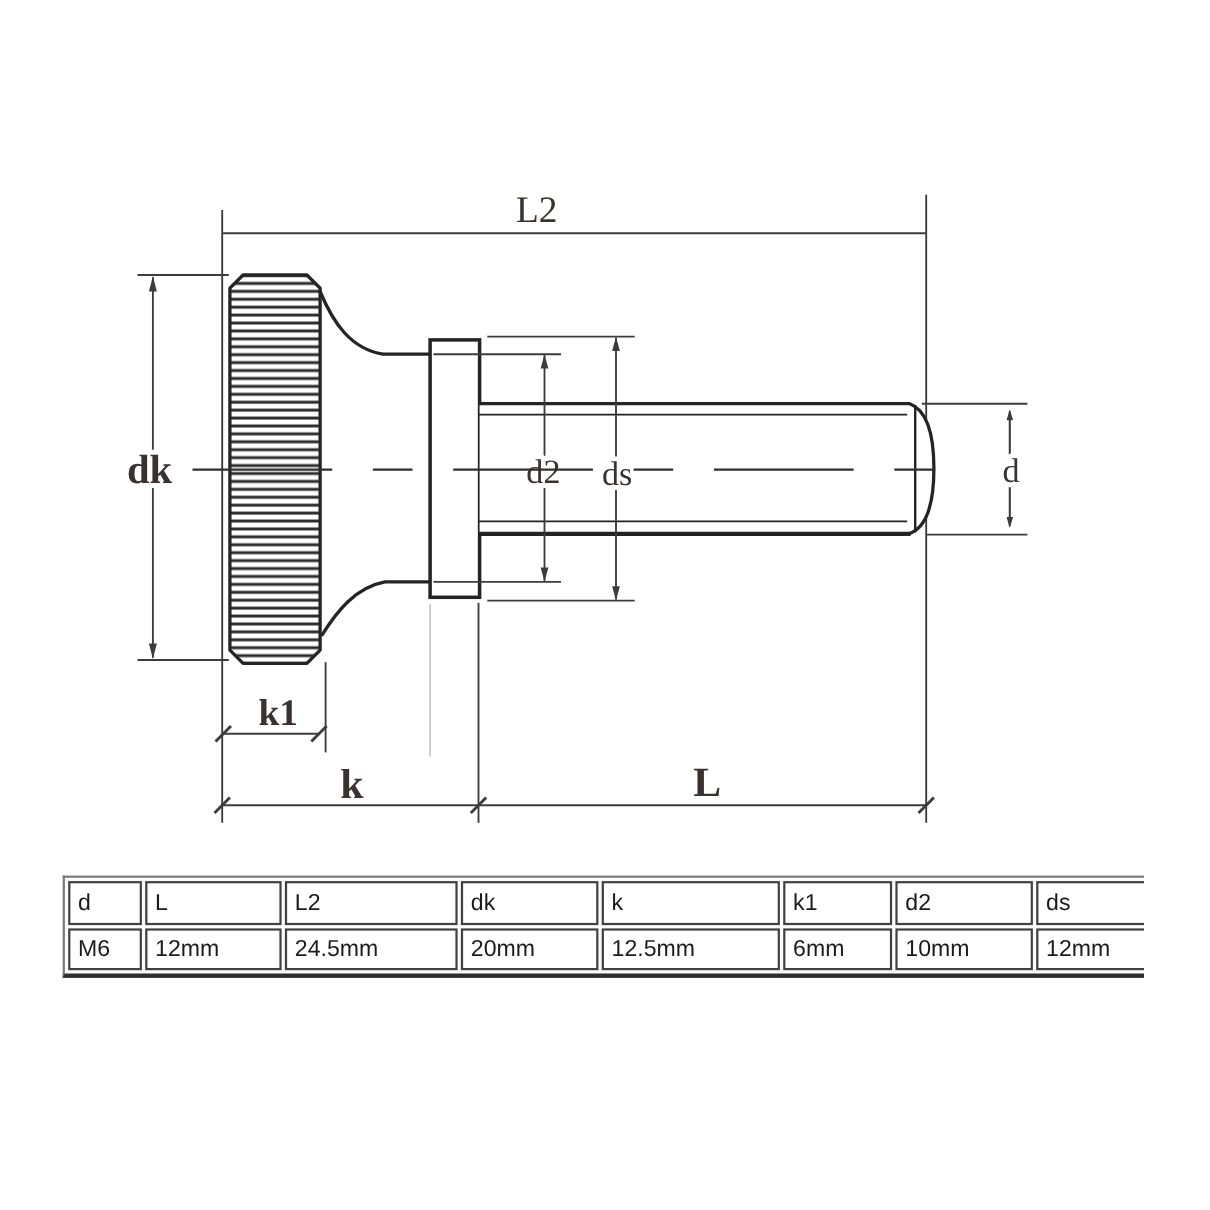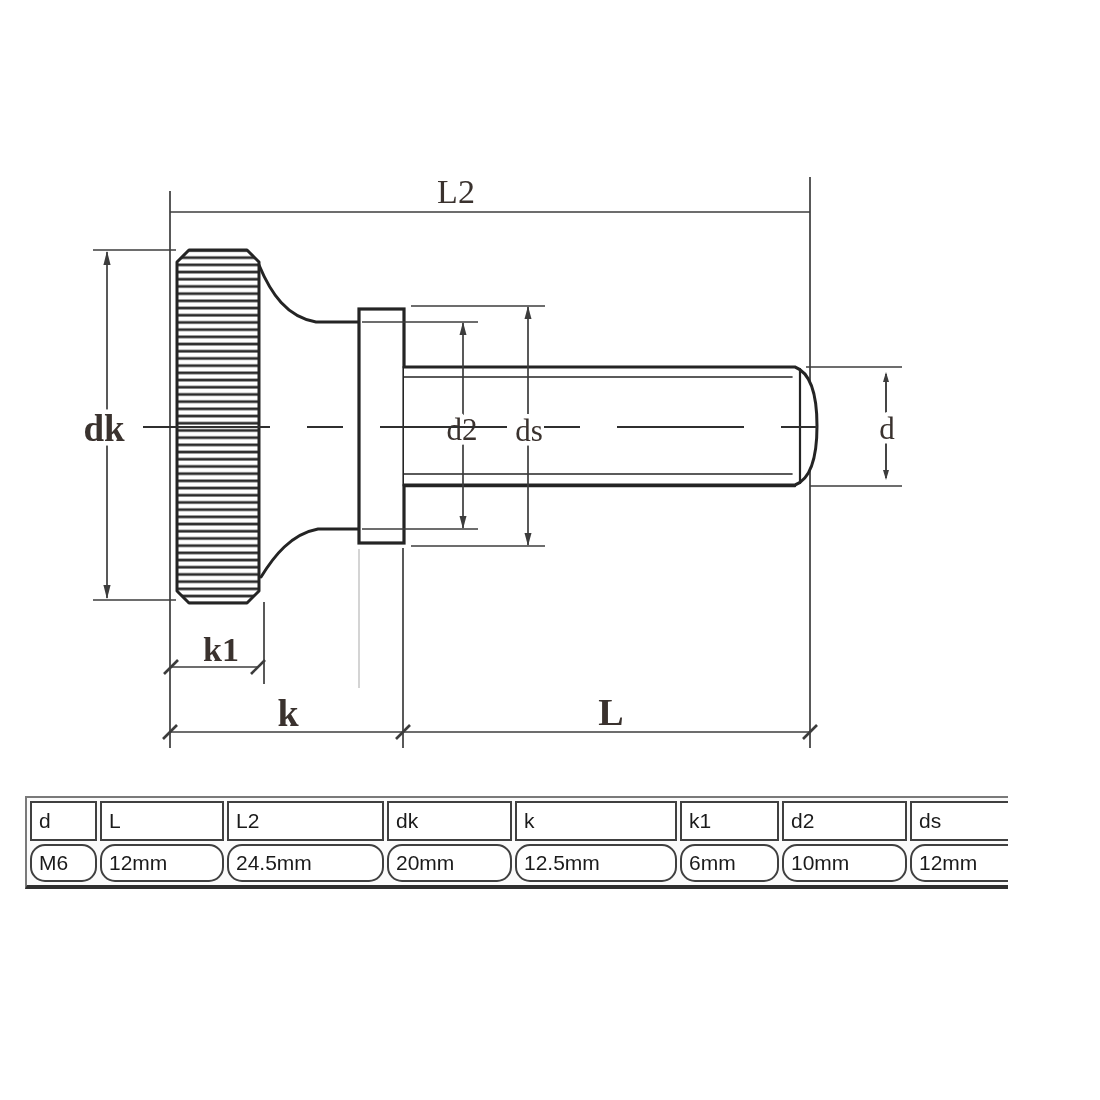--- a/index.html
+++ b/index.html
@@ -1,30 +1,30 @@
 <!DOCTYPE html>
 <html><head>
 <meta charset="utf-8">
 <style>
   html,body{margin:0;padding:0;background:#fff;}
   #stage{position:relative;width:1008px;height:1100px;background:#ffffff;overflow:hidden;
-         font-family:"Liberation Serif", serif;}
+         font-family:"Liberation Serif", serif;margin-left:32px;}
   #drawing{position:absolute;left:0;top:0;}
   .dim-label{fill:#3a322e;paint-order:stroke;stroke:#ffffff;stroke-width:9px;
              stroke-linejoin:round;font-family:"Liberation Serif", serif;}
   
   #spec-table-wrap{position:absolute;left:25px;top:796px;width:1034px;
                    border:2px solid #7a7a7a;border-bottom:4px solid #2f2f2f;
                    background:#fbfbfb;box-sizing:border-box;}
   #spec-table{width:100%;border-collapse:separate;border-spacing:3px;table-layout:fixed;}
   #spec-table td{border:2px solid #404040;background:#ffffff;
                  font-family:"Liberation Sans", sans-serif;font-size:21px;color:#1b1b1b;
                  padding:1px 4px 1px 7px;vertical-align:middle;overflow:hidden;white-space:nowrap;}
   #spec-table tr.hdr td{height:34px;}
-  #spec-table tr.val td{height:32px;border-radius:15px;}
+  #spec-table tr.val td{height:32px;}
 </style>
 </head>
 <body>
 
 <div id="stage">
 
   <svg id="drawing" width="1100" height="790" viewBox="0 0 1100 790">
     <defs>
       <pattern id="knurl" x="181" y="254" width="76" height="7.2" patternUnits="userSpaceOnUse">
         <rect width="76" height="7.2" fill="#ffffff"></rect>

